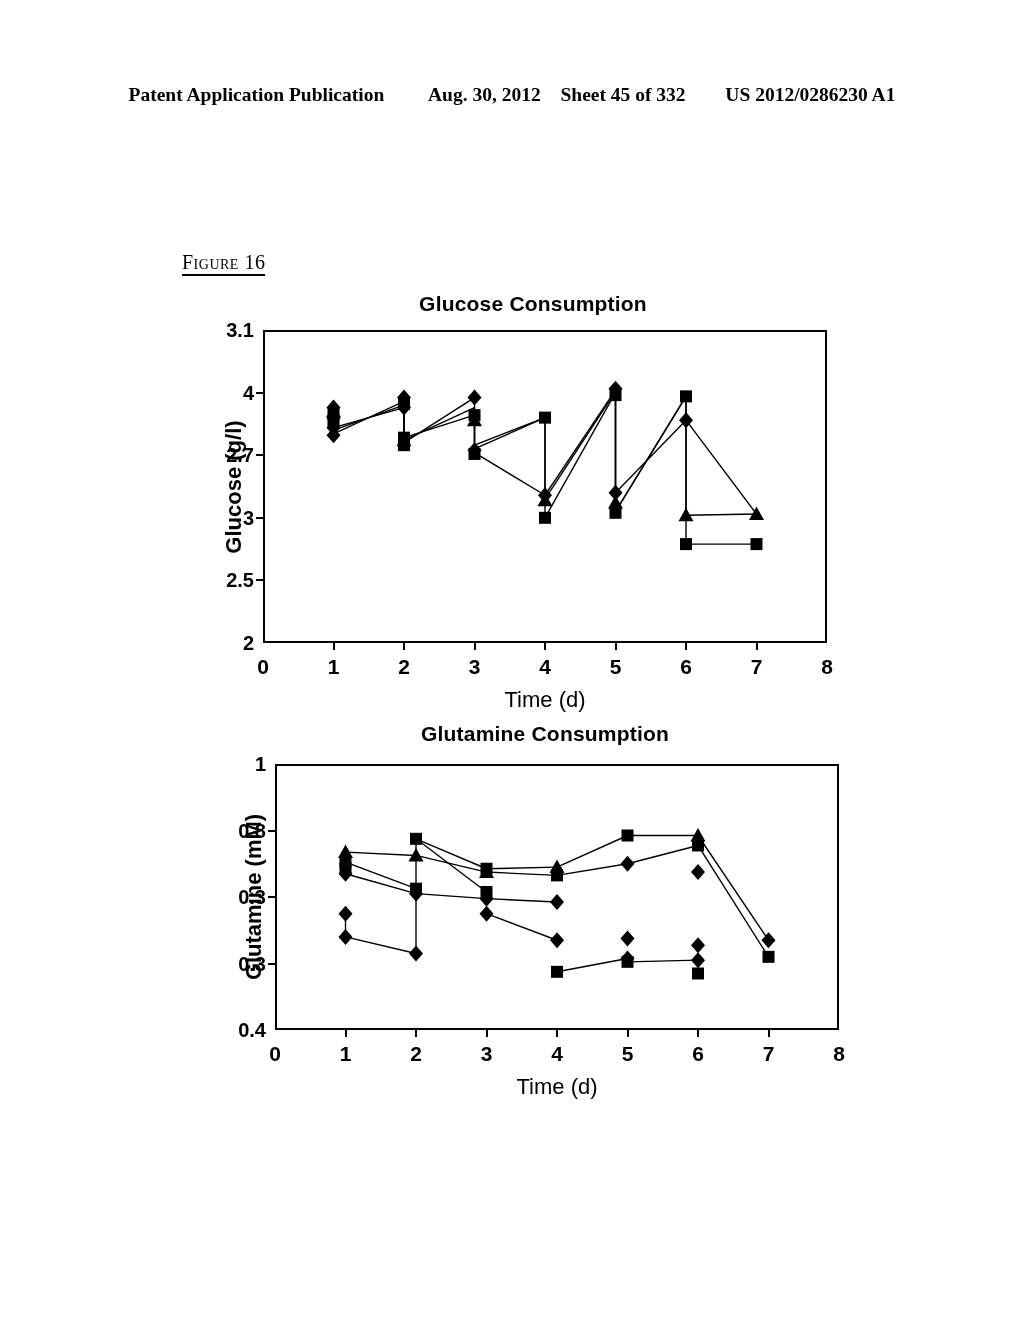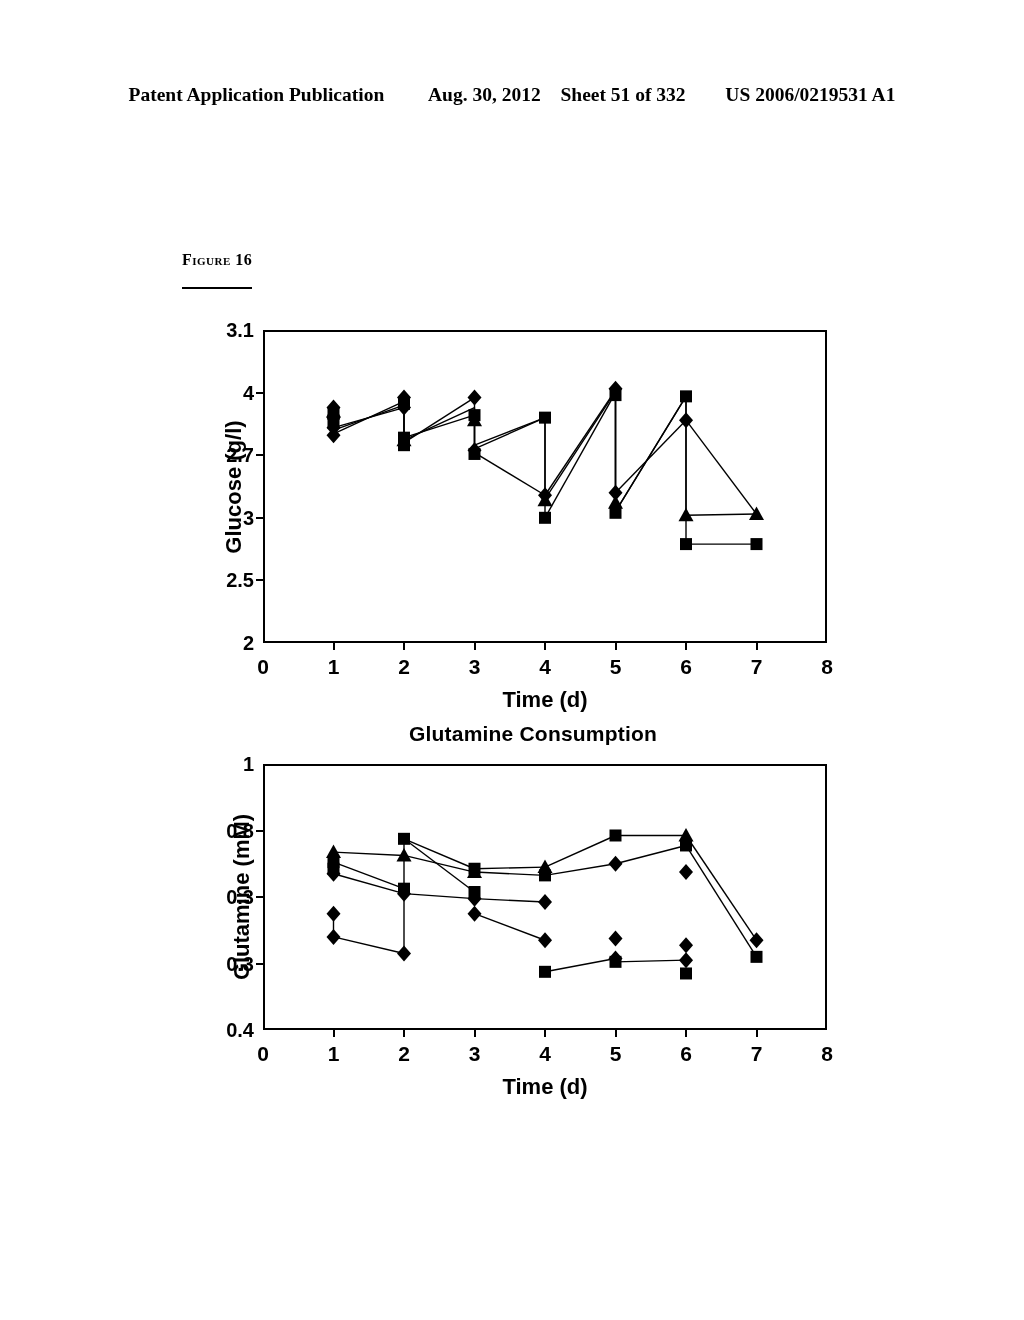--- a/index.html
+++ b/index.html
@@ -38,33 +38,33 @@
   .hdr-gap-1 { width: 34px; }
   .hdr-gap-2 { width: 10px; }
   .hdr-gap-3 { width: 30px; }
 
   
   .figure-label {
     position: absolute;
     left: 182px;
     top: 252px;
     font-family: "Liberation Serif", serif;
-    font-weight: bold;
-    font-size: 16px;
+    font-weight: normal;
+    font-size: 20px;
     font-variant: small-caps;
     letter-spacing: 0.5px;
     border-bottom: 2px solid #000;
-    padding-bottom: 18px;
+    padding-bottom: 1px;
     line-height: 1.05;
   }
 
   
   .chart-block { position: absolute; }
   #chart-glucose   { left: 0px; top: 292px;  width: 1024px; height: 410px; }
-  #chart-glutamine { left: 0px; top: 722px;  width: 976px; height: 400px; }
+  #chart-glutamine { left: 12px; top: 722px;  width: 976px; height: 400px; }
 
   .chart-title {
     position: absolute;
     left: 0; top: 0;
     width: 1024px;
     text-align: center;
     font-family: "Liberation Sans", sans-serif;
     font-weight: bold;
     font-size: 21px;
     letter-spacing: 0.2px;
@@ -128,21 +128,21 @@
     font-size: 21px;
   }
   .axis-title-x {
     position: absolute;
     top: 100%;
     left: 0;
     width: 100%;
     margin-top: 44px;
     text-align: center;
     font-family: "Liberation Sans", sans-serif;
-    font-weight: bold;
+    font-weight: normal;
     font-size: 22px;
   }
   .axis-title-y {
     position: absolute;
     left: -96px;
     top: 50%;
     transform: translateY(-50%) rotate(-90deg);
     transform-origin: center center;
     font-family: "Liberation Sans", sans-serif;
     font-weight: bold;
@@ -154,28 +154,29 @@
 </head>
 <body>
 
 <div class="page">
 
   <div class="pub-header">
     <span>Patent Application Publication</span>
     <span class="hdr-gap-1"></span>
     <span>Aug. 30, 2012</span>
     <span class="hdr-gap-2"></span>
-    <span>Sheet 51 of 332</span>
+    <span>Sheet 45 of 332</span>
     <span class="hdr-gap-3"></span>
-    <span>US 2006/0219531 A1</span>
+    <span>US 2012/0286230 A1</span>
   </div>
 
   <div class="figure-label">Figure 16</div>
 
   <div class="chart-block" id="chart-glucose">
+    <div class="chart-title">Glucose Consumption</div>
     <div class="plot-wrap">
       <div class="plot-frame"></div>
       <svg class="plot-svg" id="svg-glucose" viewBox="0 0 564 313" preserveAspectRatio="none">
           <g>
             <line x1="70.5" y1="81.38" x2="70.5" y2="103.91600000000003" stroke="#000" stroke-width="1.4"></line>
             <line x1="70.5" y1="103.91600000000003" x2="141" y2="71.364" stroke="#000" stroke-width="1.4"></line>
             <line x1="141" y1="71.364" x2="141" y2="112.68" stroke="#000" stroke-width="1.4"></line>
             <line x1="141" y1="112.68" x2="211.5" y2="67.608" stroke="#000" stroke-width="1.4"></line>
             <line x1="211.5" y1="67.608" x2="211.5" y2="122.696" stroke="#000" stroke-width="1.4"></line>
             <line x1="211.5" y1="122.696" x2="282" y2="165.26399999999998" stroke="#000" stroke-width="1.4"></line>

